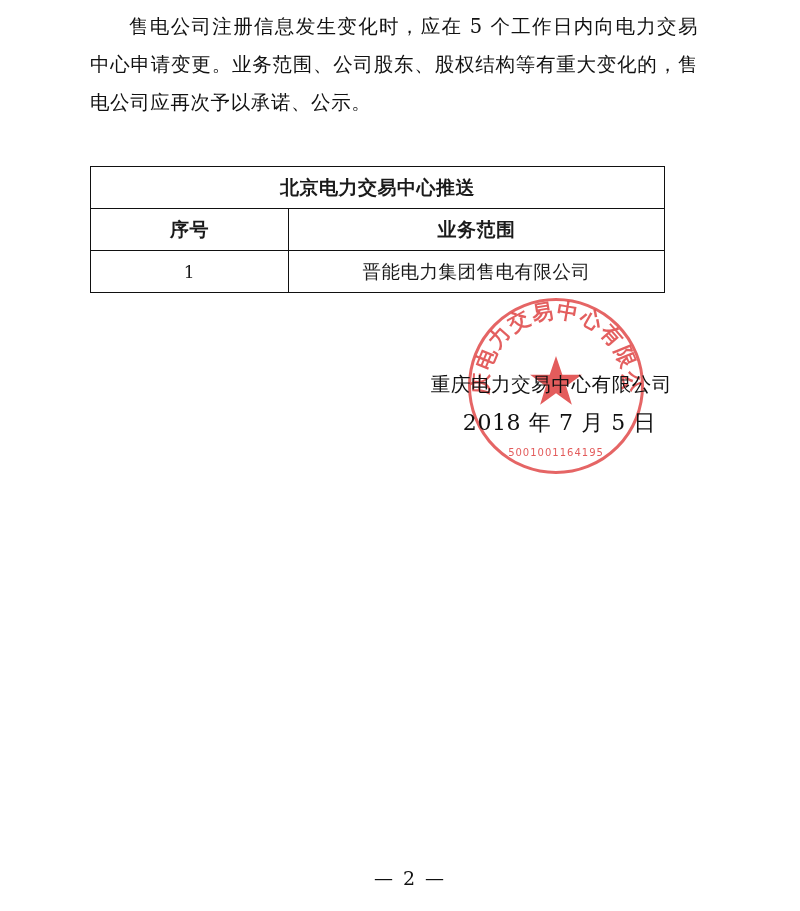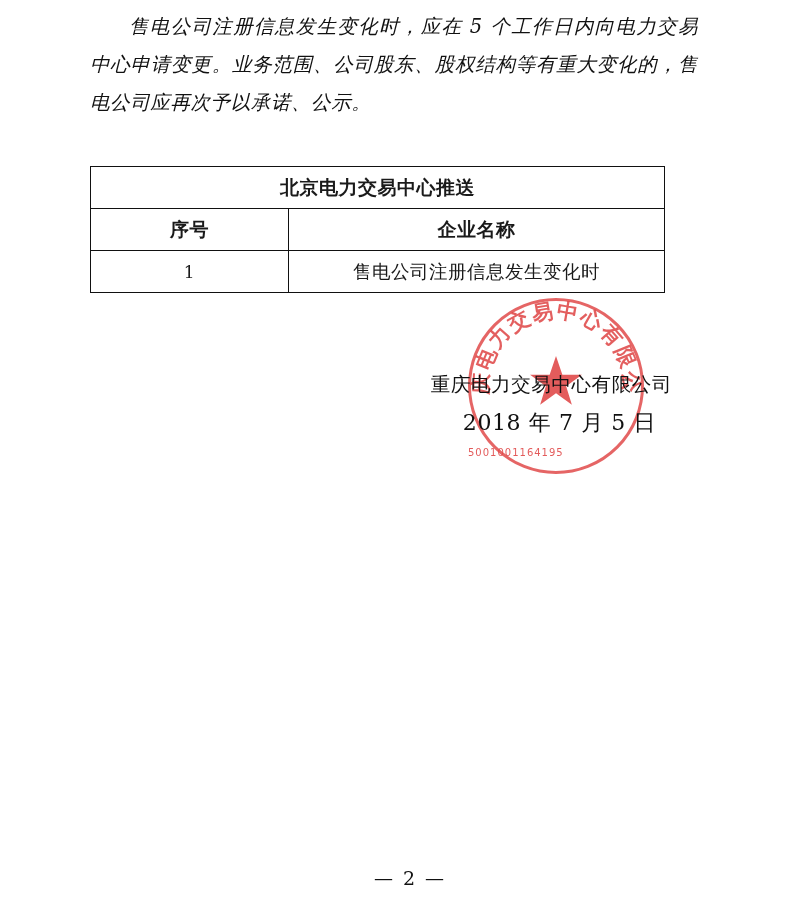--- a/index.html
+++ b/index.html
@@ -27,21 +27,20 @@
     width: 620px;
     font-size: 19.5px;
     line-height: 38px;
     text-align: justify;
     letter-spacing: 0.6px;
     color: #111;
   }
   .para {
     text-indent: 2em;
     margin: 0 12px 0 0;
-    font-style: italic;
   }
   .para + .para {
     margin-top: 4px;
   }
   .doc-table {
     position: absolute;
     left: 90px;
     top: 166px;
     width: 574px;
     border-collapse: collapse;
@@ -121,21 +120,21 @@
     font-family: "DejaVu Serif", serif;
     font-size: 21px;
     font-weight: bold;
     letter-spacing: 2px;
   }
   .seal-code {
     position: absolute;
     left: 0;
     right: 0;
     bottom: 16px;
-    text-align: left;
+    text-align: center;
     color: #e04a4a;
     font-size: 10px;
     font-family: "DejaVu Sans", sans-serif;
     letter-spacing: 1px;
     opacity: 0.9;
   }
 
   .page-number {
     position: absolute;
     left: 0;
@@ -161,25 +160,25 @@
     <colgroup>
       <col class="col-a">
       <col class="col-b">
     </colgroup>
     <tbody>
       <tr>
         <td class="head" colspan="2">北京电力交易中心推送</td>
       </tr>
       <tr>
         <td class="head">序号</td>
-        <td class="head">企业名称</td>
+        <td class="head">业务范围</td>
       </tr>
       <tr>
         <td class="num">1</td>
-        <td>售电公司注册信息发生变化时</td>
+        <td>晋能电力集团售电有限公司</td>
       </tr>
     </tbody>
   </table>
 
   <div class="seal">
     <div class="seal-ring"></div>
     <svg class="seal-svg" viewBox="0 0 176 176">
       <defs>
         <path id="arcTop" d="M 20,88 A 68,68 0 0 1 156,88"></path>
       </defs>

